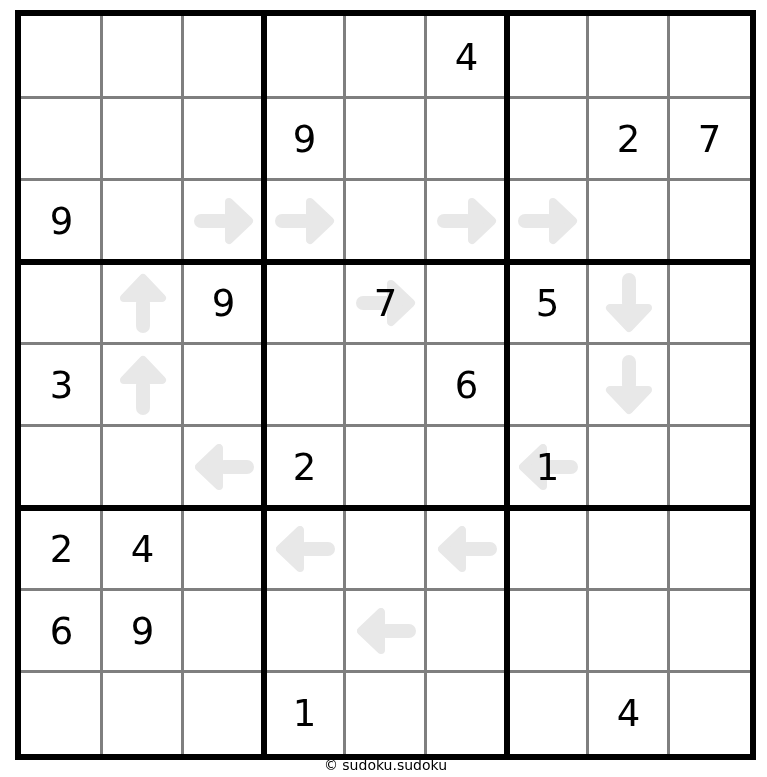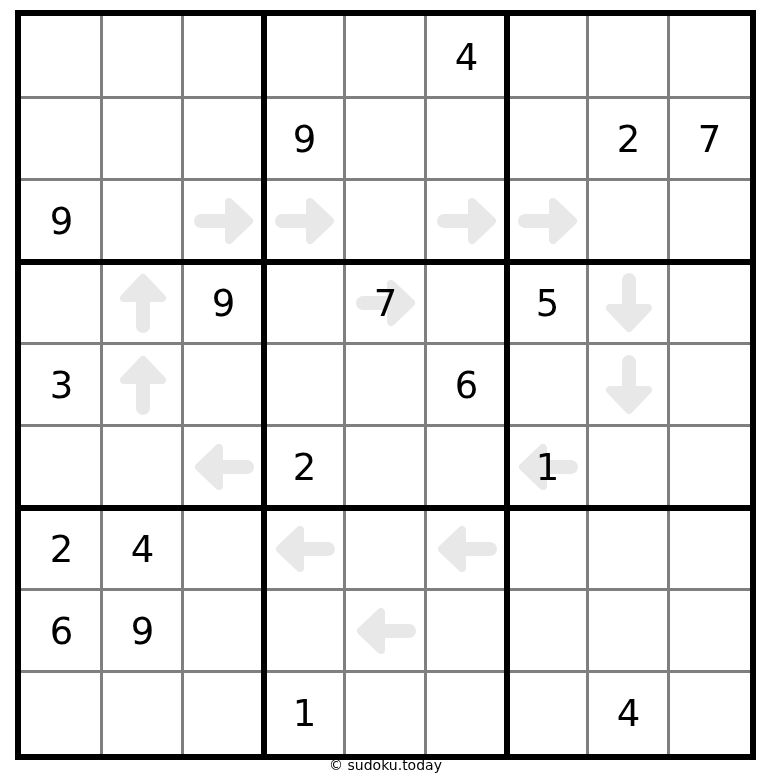--- a/index.html
+++ b/index.html
@@ -267,14 +267,14 @@
         <span class="digit" style="color: rgb(0, 0, 0);">1</span>
       </div>
       <div class="cell" style="left: 324px; top: 656px;"></div>
       <div class="cell" style="left: 405px; top: 656px;"></div>
       <div class="cell" style="left: 486px; top: 656px;"></div>
       <div class="cell" style="left: 567px; top: 656px;">
         <span class="digit" style="color: rgb(0, 0, 0);">4</span>
       </div>
       <div class="cell" style="left: 648px; top: 656px;"></div>
     </div>
-  <div id="credit">© sudoku.today</div>
+  <div id="credit">© sudoku.sudoku</div>
 </div>
 
 </body></html>

